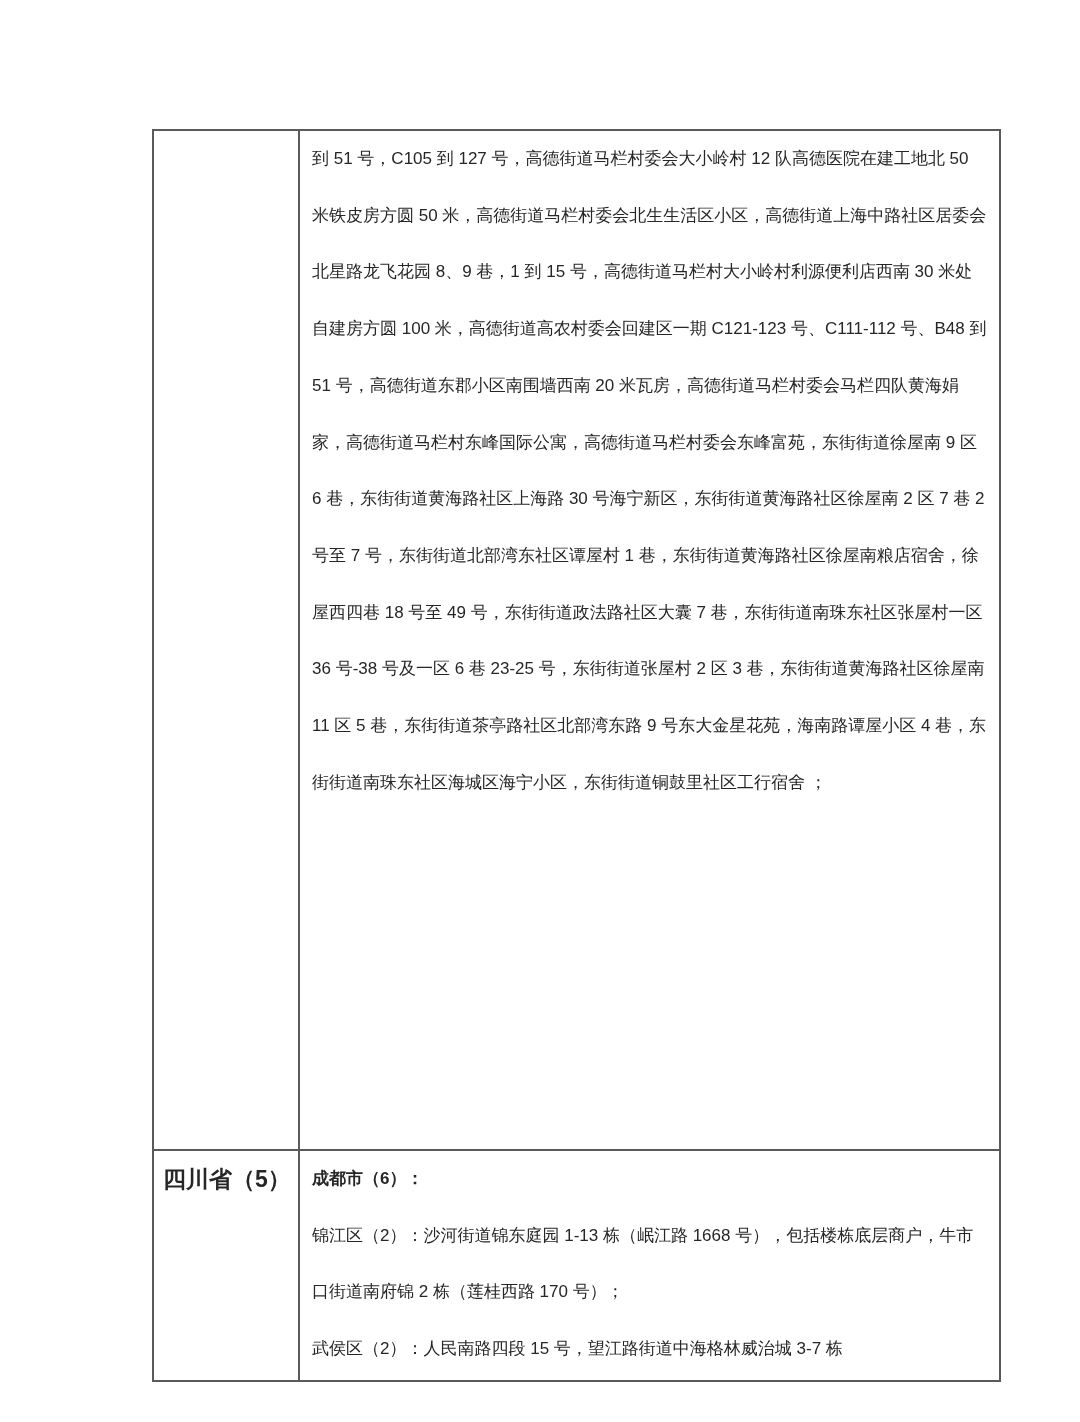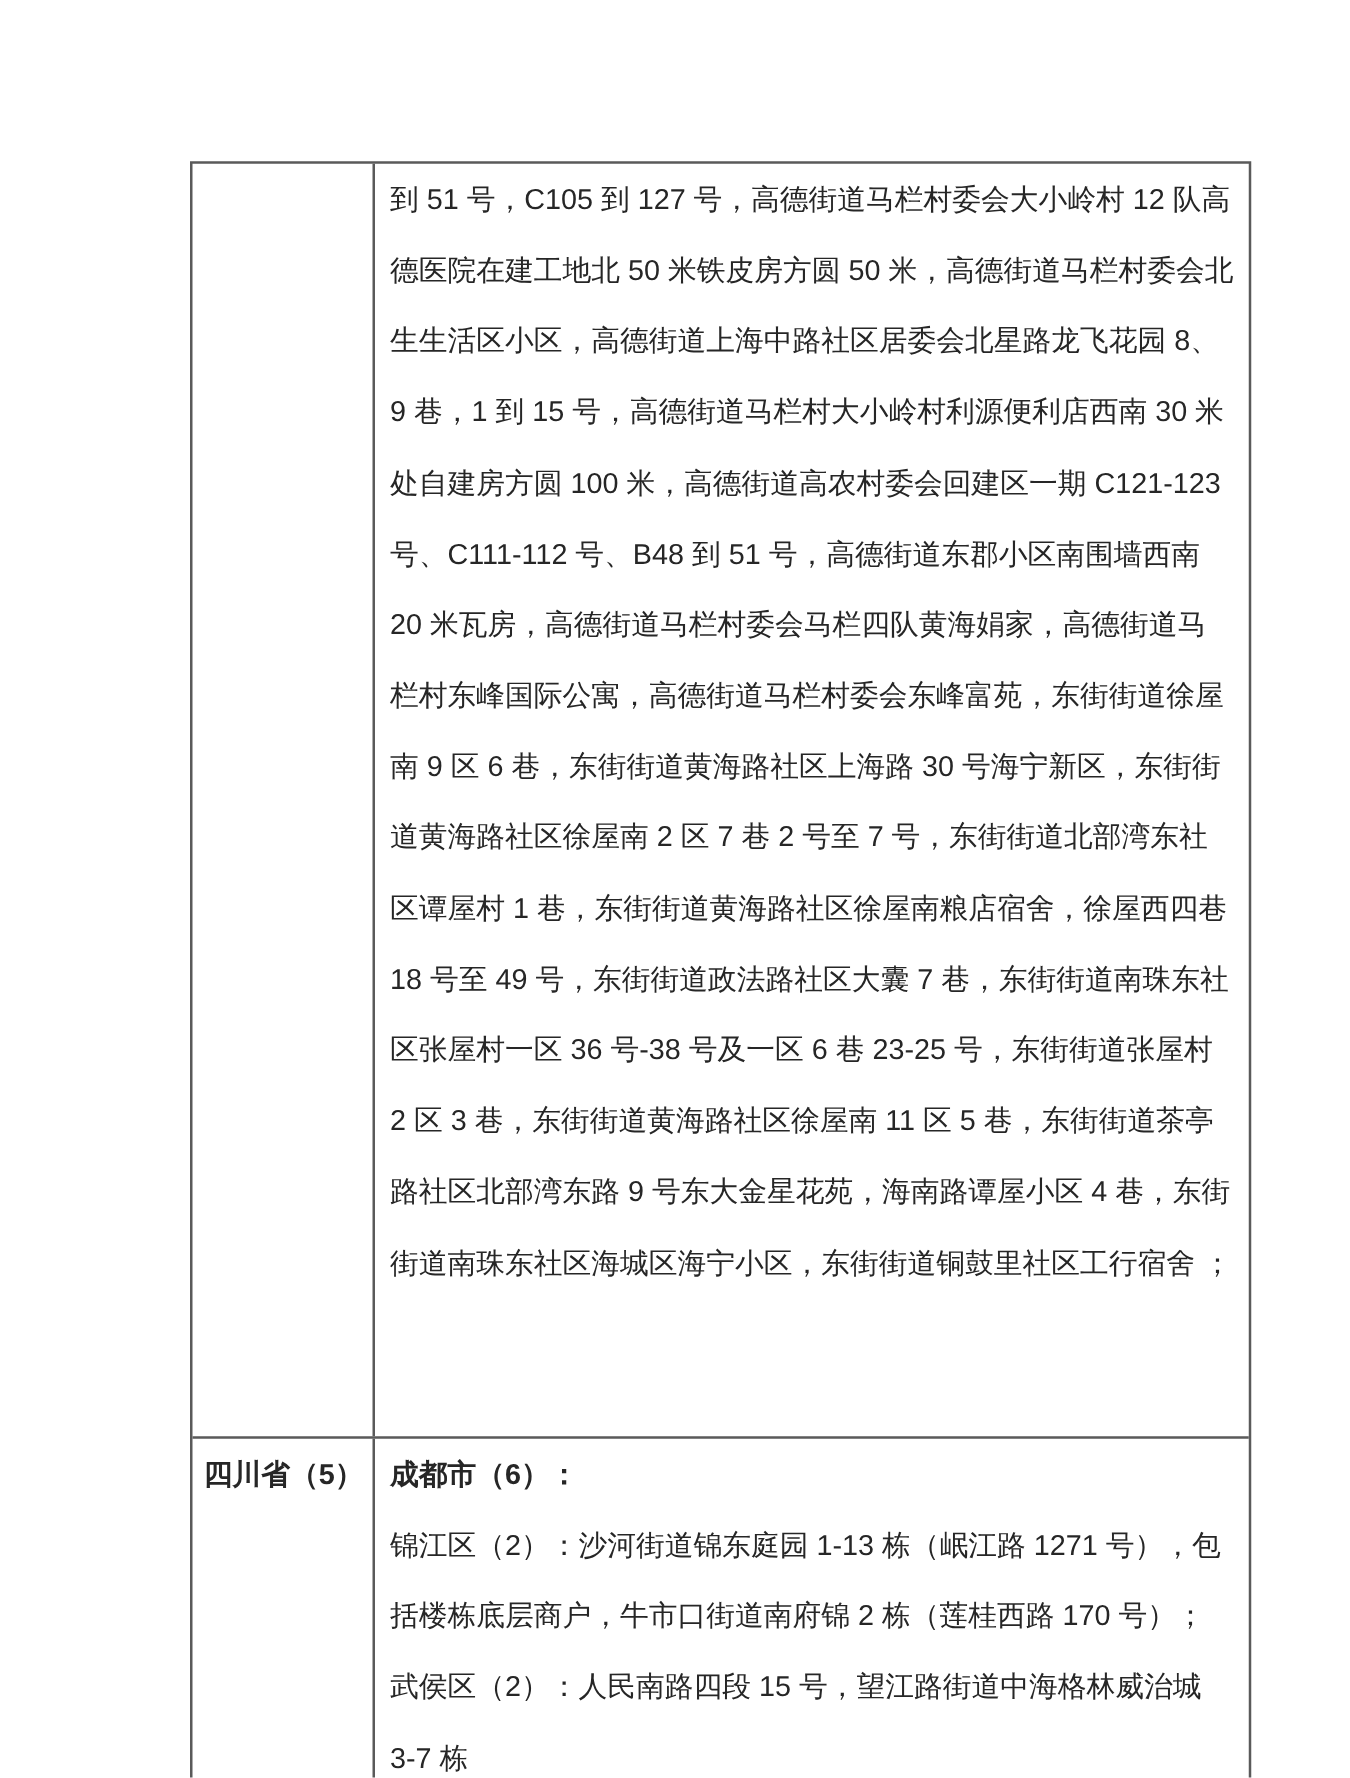--- a/index.html
+++ b/index.html
@@ -46,21 +46,21 @@
     font-weight: bold;
     line-height: 56.7px;
   }
   .cell-details {
     flex: 1 1 auto;
     min-width: 0;
     padding: 0 12px 0 12px;
   }
   .cell-details p {
     margin: 0;
-    font-size: 23px;
+    font-size: 17px;
     line-height: 56.7px;
     text-align: left;
     overflow-wrap: break-word;
     word-break: break-word;
   }
   .cell-details p.bold {
     font-weight: bold;
   }
 </style>
 </head>
@@ -72,18 +72,18 @@
     <div class="cell-province"></div>
     <div class="cell-details">
       <p>到 51 号，C105 到 127 号，高德街道马栏村委会大小岭村 12 队高德医院在建工地北 50 米铁皮房方圆 50 米，高德街道马栏村委会北生生活区小区，高德街道上海中路社区居委会北星路龙飞花园 8、9 巷，1 到 15 号，高德街道马栏村大小岭村利源便利店西南 30 米处自建房方圆 100 米，高德街道高农村委会回建区一期 C121-123 号、C111-112 号、B48 到 51 号，高德街道东郡小区南围墙西南 20 米瓦房，高德街道马栏村委会马栏四队黄海娟家，高德街道马栏村东峰国际公寓，高德街道马栏村委会东峰富苑，东街街道徐屋南 9 区 6 巷，东街街道黄海路社区上海路 30 号海宁新区，东街街道黄海路社区徐屋南 2 区 7 巷 2 号至 7 号，东街街道北部湾东社区谭屋村 1 巷，东街街道黄海路社区徐屋南粮店宿舍，徐屋西四巷 18 号至 49 号，东街街道政法路社区大囊 7 巷，东街街道南珠东社区张屋村一区 36 号-38 号及一区 6 巷 23-25 号，东街街道张屋村 2 区 3 巷，东街街道黄海路社区徐屋南 11 区 5 巷，东街街道茶亭路社区北部湾东路 9 号东大金星花苑，海南路谭屋小区 4 巷，东街街道南珠东社区海城区海宁小区，东街街道铜鼓里社区工行宿舍 ；</p>
     </div>
   </div>
 
   <div class="t-row row-sichuan">
     <div class="cell-province">四川省（5）</div>
     <div class="cell-details">
       <p class="bold">成都市（6）：</p>
-      <p>锦江区（2）：沙河街道锦东庭园 1-13 栋（岷江路 1271 号），包括楼栋底层商户，牛市口街道南府锦 2 栋（莲桂西路 170 号）；</p>
+      <p>锦江区（2）：沙河街道锦东庭园 1-13 栋（岷江路 1668 号），包括楼栋底层商户，牛市口街道南府锦 2 栋（莲桂西路 170 号）；</p>
       <p>武侯区（2）：人民南路四段 15 号，望江路街道中海格林威治城 3-7 栋</p>
     </div>
   </div>
 
 </div>
 
 </body></html>

